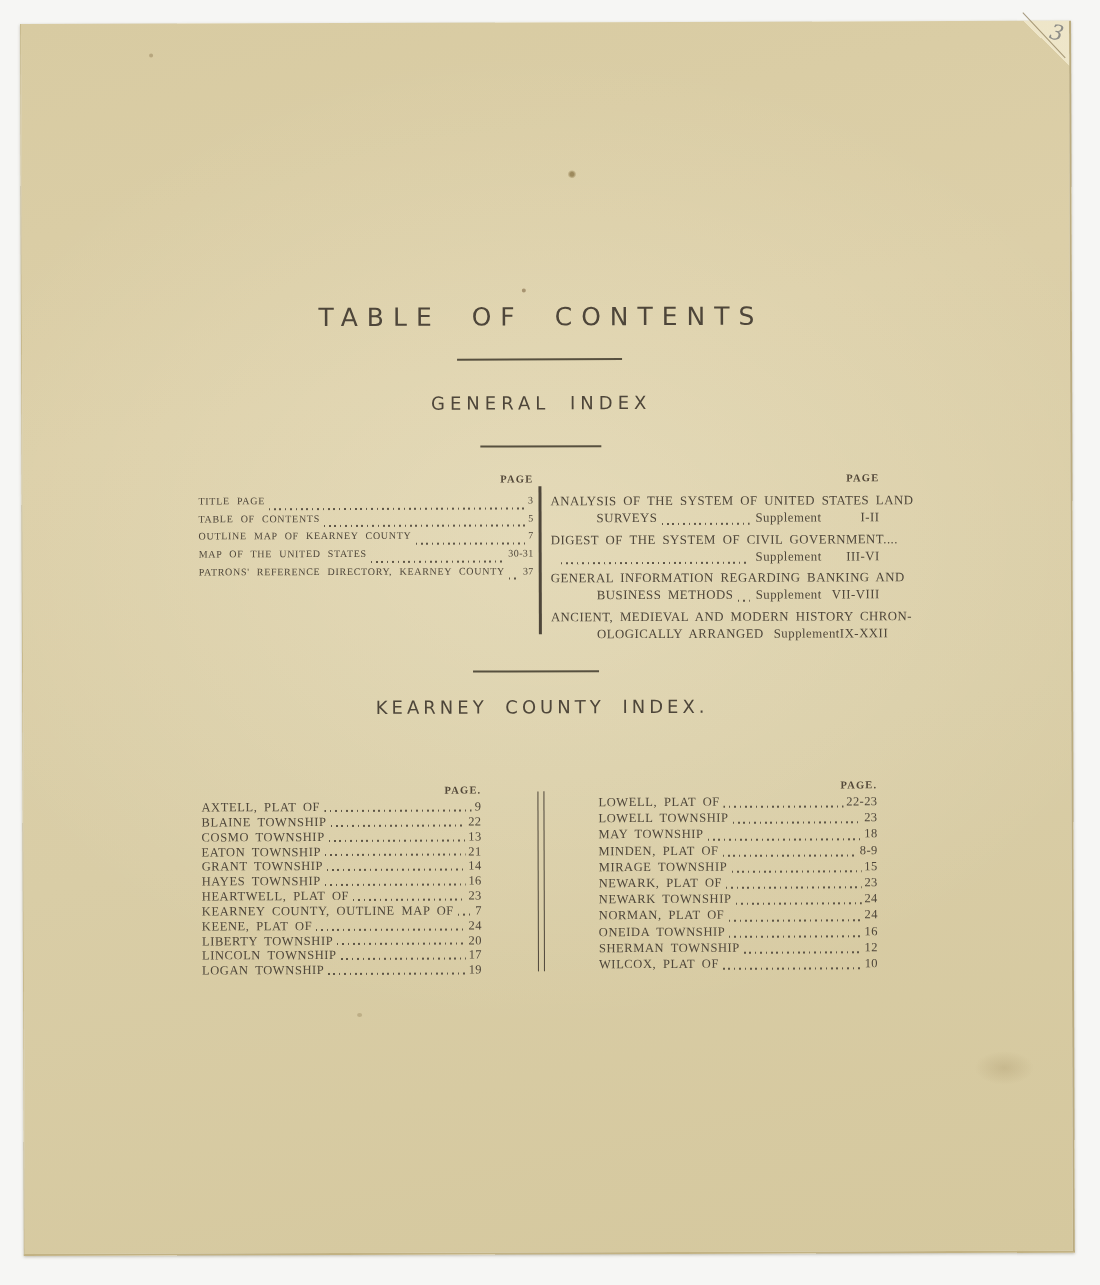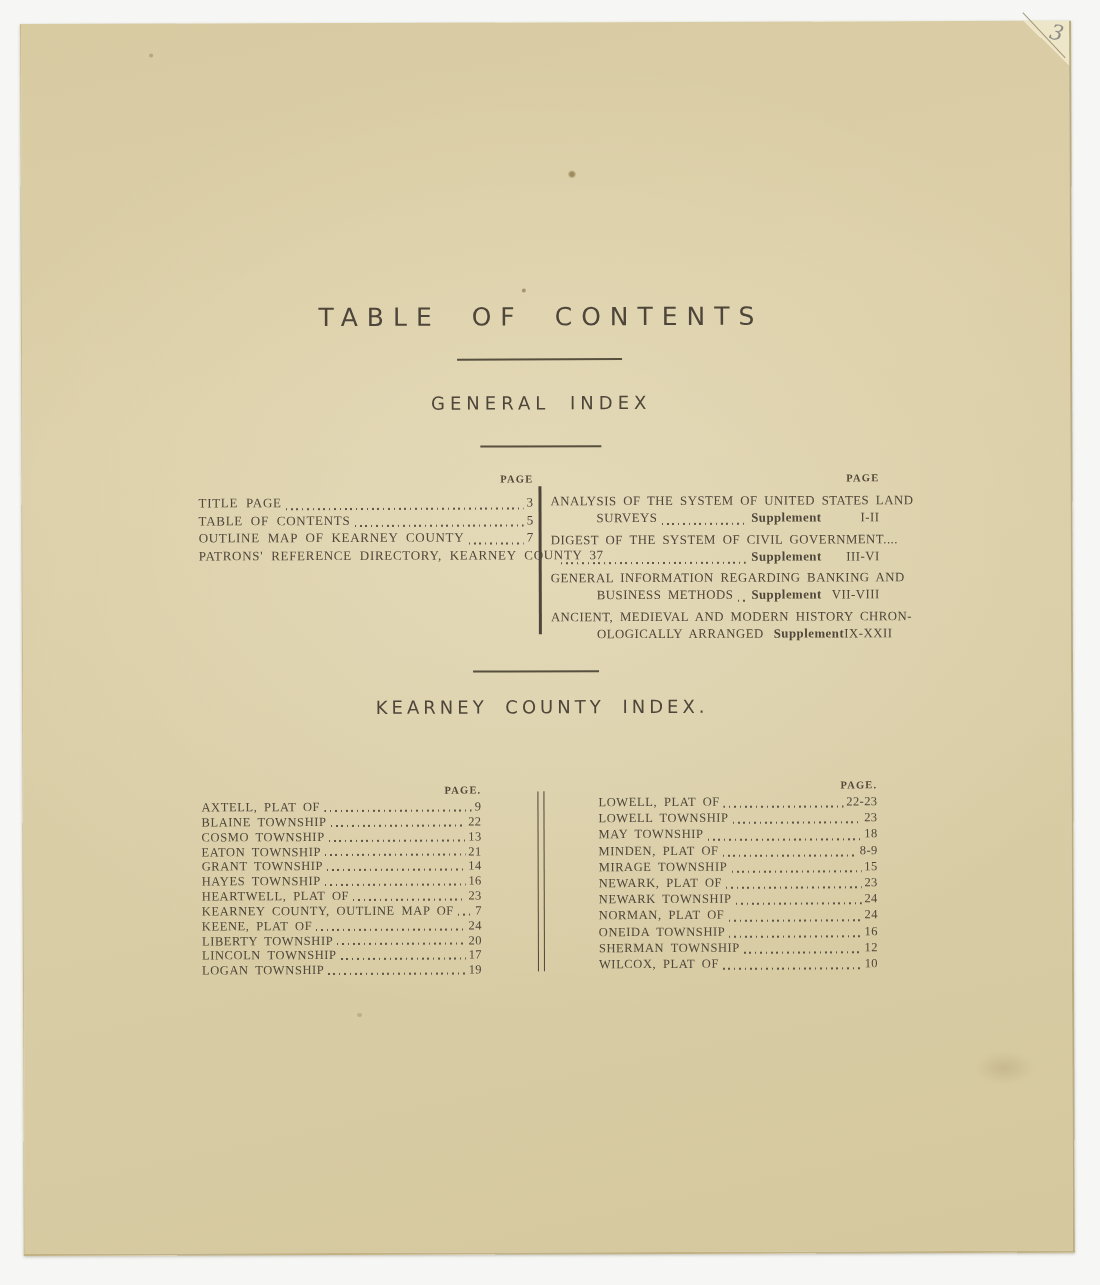--- a/index.html
+++ b/index.html
@@ -61,35 +61,35 @@
   .ci-left {left:178px;top:762px;width:280px;}
   .ci-right{left:575px;top:758px;width:279px;}
   .page-hdr{
     text-align:right;font-size:10.5px;font-weight:bold;
     letter-spacing:1.2px;color:#54493a;height:17px;
   }
   .gi-left .page-hdr, .gi-right .page-hdr{margin-bottom:4px;}
   .ci-left .page-hdr, .ci-right .page-hdr{margin-bottom:-2px;}
   
   .toc-row{display:flex;align-items:baseline;white-space:nowrap;}
-  .gi-row{height:17.7px;font-size:13px;letter-spacing:.7px;word-spacing:4px;text-align:center;}
+  .gi-row{height:17.7px;font-size:10px;letter-spacing:.7px;word-spacing:4px;text-align:center;}
   .ci-row{font-size:12.5px;letter-spacing:.6px;word-spacing:3px;}
   .ci-left .ci-row{height:14.85px;font-family:Liberation Serif, serif;}
   .ci-right .ci-row{height:16.2px;}
   .toc-leader{
     flex:1;height:2px;align-self:flex-end;margin:0 3px 3px 4px;
     background-image:repeating-linear-gradient(to right, rgba(80,72,59,.9) 0 1.6px, rgba(0,0,0,0) 1.6px 5.4px);
   }
   .toc-page{letter-spacing:.4px;}
   
   .sup-entry{margin-bottom:4.5px;font-size:12.8px;letter-spacing:.5px;word-spacing:3px;}
   .sup-line1{height:17px;white-space:nowrap;}
   .sup-line2{display:flex;align-items:baseline;height:17px;padding-left:46px;white-space:nowrap;}
   .sup-line2.no-label{padding-left:6px;}
-  .sup-word{margin-left:3px;font-weight:bold;}
+  .sup-word{margin-left:3px;}
   .sup-page{display:inline-block;width:58px;text-align:right;}
   
   .v-divider{position:absolute;background:#4e463a;}
   .gi-divider{left:516px;top:464px;width:2.5px;height:148px;}
   .ci-divider{
     left:514px;top:769px;width:5px;height:180px;background:none;
     border-left:1.5px solid #4e463a;border-right:1.5px solid #4e463a;
   }
   
   .stain{position:absolute;border-radius:50%;pointer-events:none;}
@@ -131,20 +131,25 @@
           </div>
           <div class="toc-row gi-row">
             <span class="toc-label">TABLE OF CONTENTS</span>
             <span class="toc-leader"></span>
             <span class="toc-page">5</span>
           </div>
           <div class="toc-row gi-row">
             <span class="toc-label">OUTLINE MAP OF KEARNEY COUNTY</span>
             <span class="toc-leader"></span>
             <span class="toc-page">7</span>
+          </div>
+          <div class="toc-row gi-row">
+            <span class="toc-label">MAP OF THE UNITED STATES</span>
+            <span class="toc-leader"></span>
+            <span class="toc-page">30-31</span>
           </div>
           <div class="toc-row gi-row">
             <span class="toc-label">PATRONS' REFERENCE DIRECTORY, KEARNEY COUNTY</span>
             <span class="toc-leader"></span>
             <span class="toc-page">37</span>
           </div>
         </div>
     </div>
 
     <div class="v-divider gi-divider"></div>

